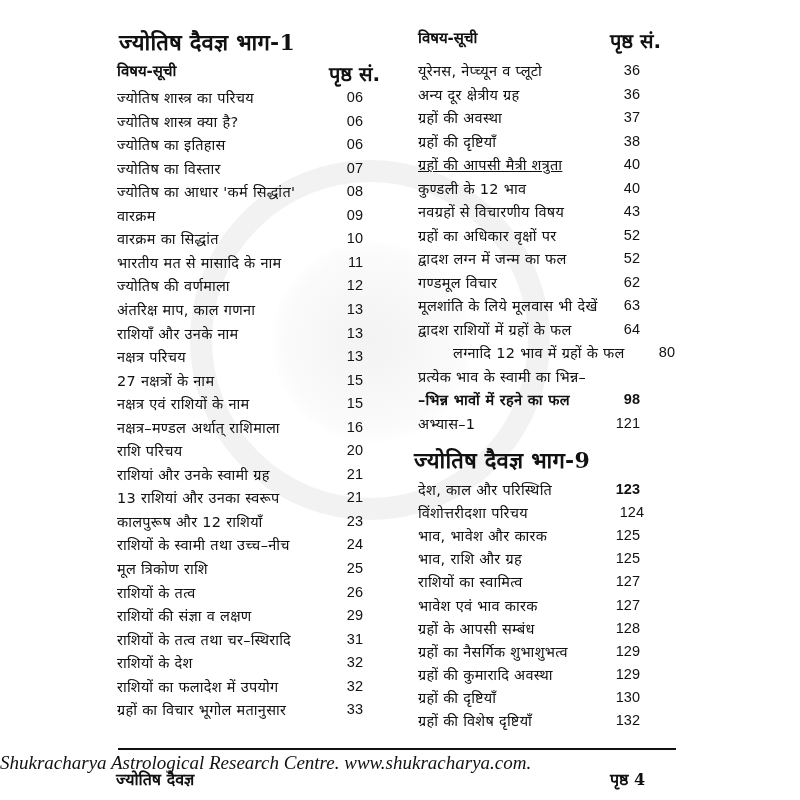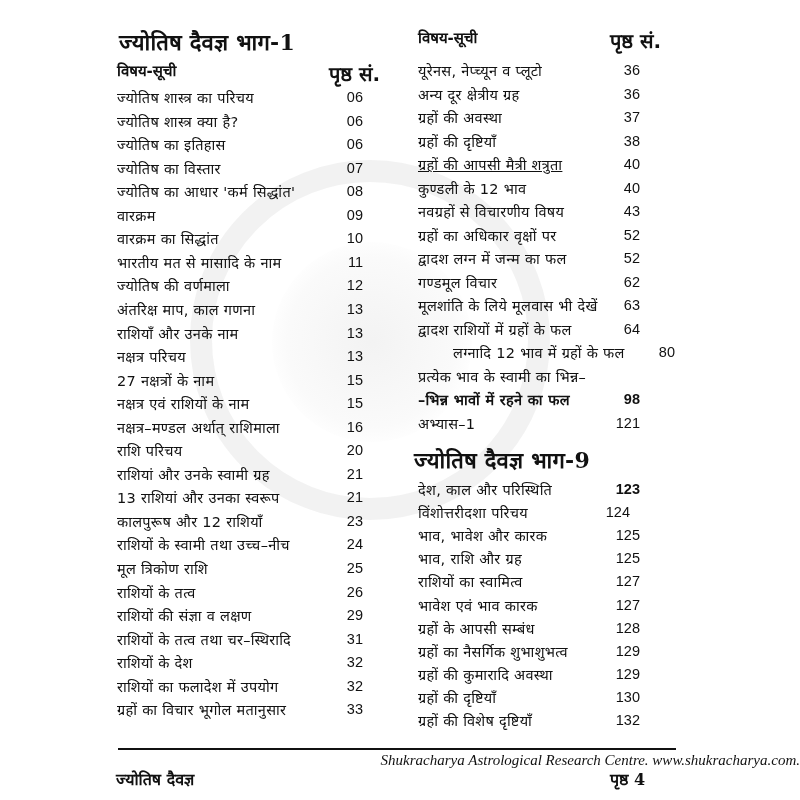--- a/index.html
+++ b/index.html
@@ -23,22 +23,22 @@
     position:absolute; font-weight:bold; font-size:22px; letter-spacing:0.2px; white-space:nowrap;
     font-family: "DejaVu Serif", "Liberation Serif", serif;
   }
   .hdr { position:absolute; font-weight:bold; font-size:15px; white-space:nowrap; }
   .hdr-page { position:absolute; font-weight:bold; font-size:20px; white-space:nowrap; }
   .row { position:absolute; left:0; height:22px; display:flex; align-items:center; }
   .row .t { font-size:14.5px; white-space:nowrap; letter-spacing:0.3px; }
   .row .p { position:absolute; font-size:14.5px; font-family:"Liberation Sans", sans-serif; text-align:right; }
   .footer-rule { position:absolute; left:118px; top:748px; width:558px; height:2px; background:#111; }
   .footer-credit {
-    position:absolute; left:0; width:800px; top:752px; text-align:right;
-    font-family:"Liberation Serif", serif; font-style:italic; font-size:15px;
+    position:absolute; left:0; width:800px; top:752px; text-align:left;
+    font-family:"Liberation Serif", serif; font-style:italic; font-size:19px;
   }
   .footer-title { position:absolute; left:116px; top:768px; font-weight:bold; font-size:16px;
     font-family: "DejaVu Serif", "Liberation Serif", serif; }
   .footer-page { position:absolute; left:610px; top:768px; font-weight:bold; font-size:16px;
     font-family: "DejaVu Serif", "Liberation Serif", serif; }
 </style>
 </head>
 <body>
 
 <div class="watermark">
@@ -231,21 +231,21 @@
       </div>
     </div>
   <div class="part-title" style="left:-4px; top:444px;">ज्योतिष दैवज्ञ भाग-9</div>
   <div id="right-rows-2">
       <div class="row" style="top: 478px;">
         <span class="t">देश, काल और परिस्थिति</span>
         <span class="p" style="left: 186px; width: 36px; font-weight: bold;">123</span>
       </div>
       <div class="row" style="top: 501.1px;">
         <span class="t">विंशोत्तरीदशा परिचय</span>
-        <span class="p" style="left: 176px; width: 36px;">124</span>
+        <span class="p" style="left: 190px; width: 36px;">124</span>
       </div>
       <div class="row" style="top: 524.2px;">
         <span class="t">भाव, भावेश और कारक</span>
         <span class="p" style="left: 186px; width: 36px;">125</span>
       </div>
       <div class="row" style="top: 547.3px;">
         <span class="t">भाव, राशि और ग्रह</span>
         <span class="p" style="left: 186px; width: 36px;">125</span>
       </div>
       <div class="row" style="top: 570.4px;">

